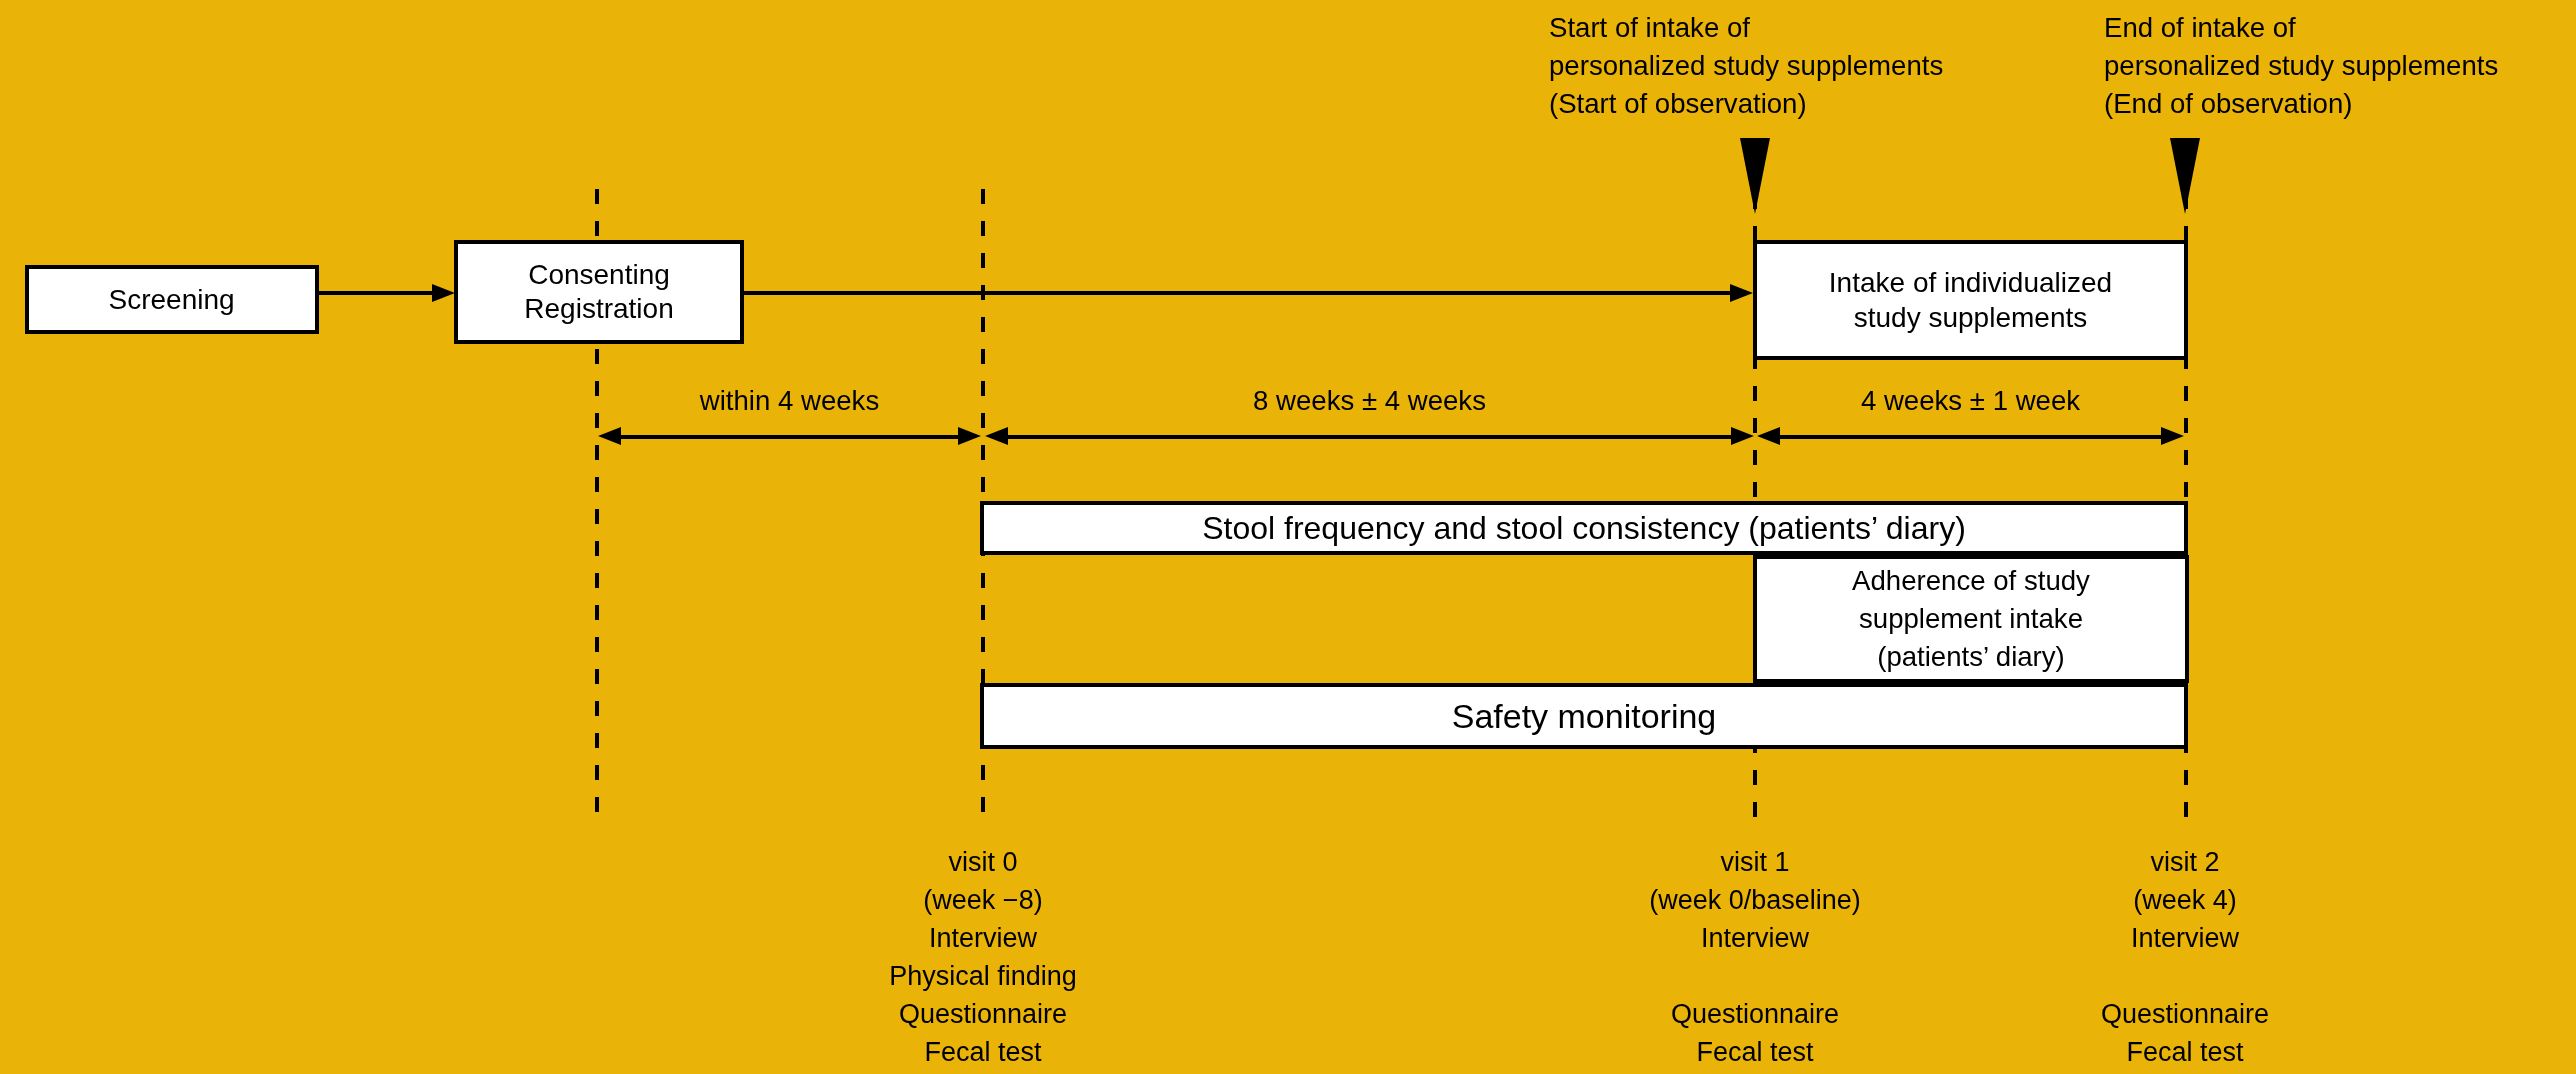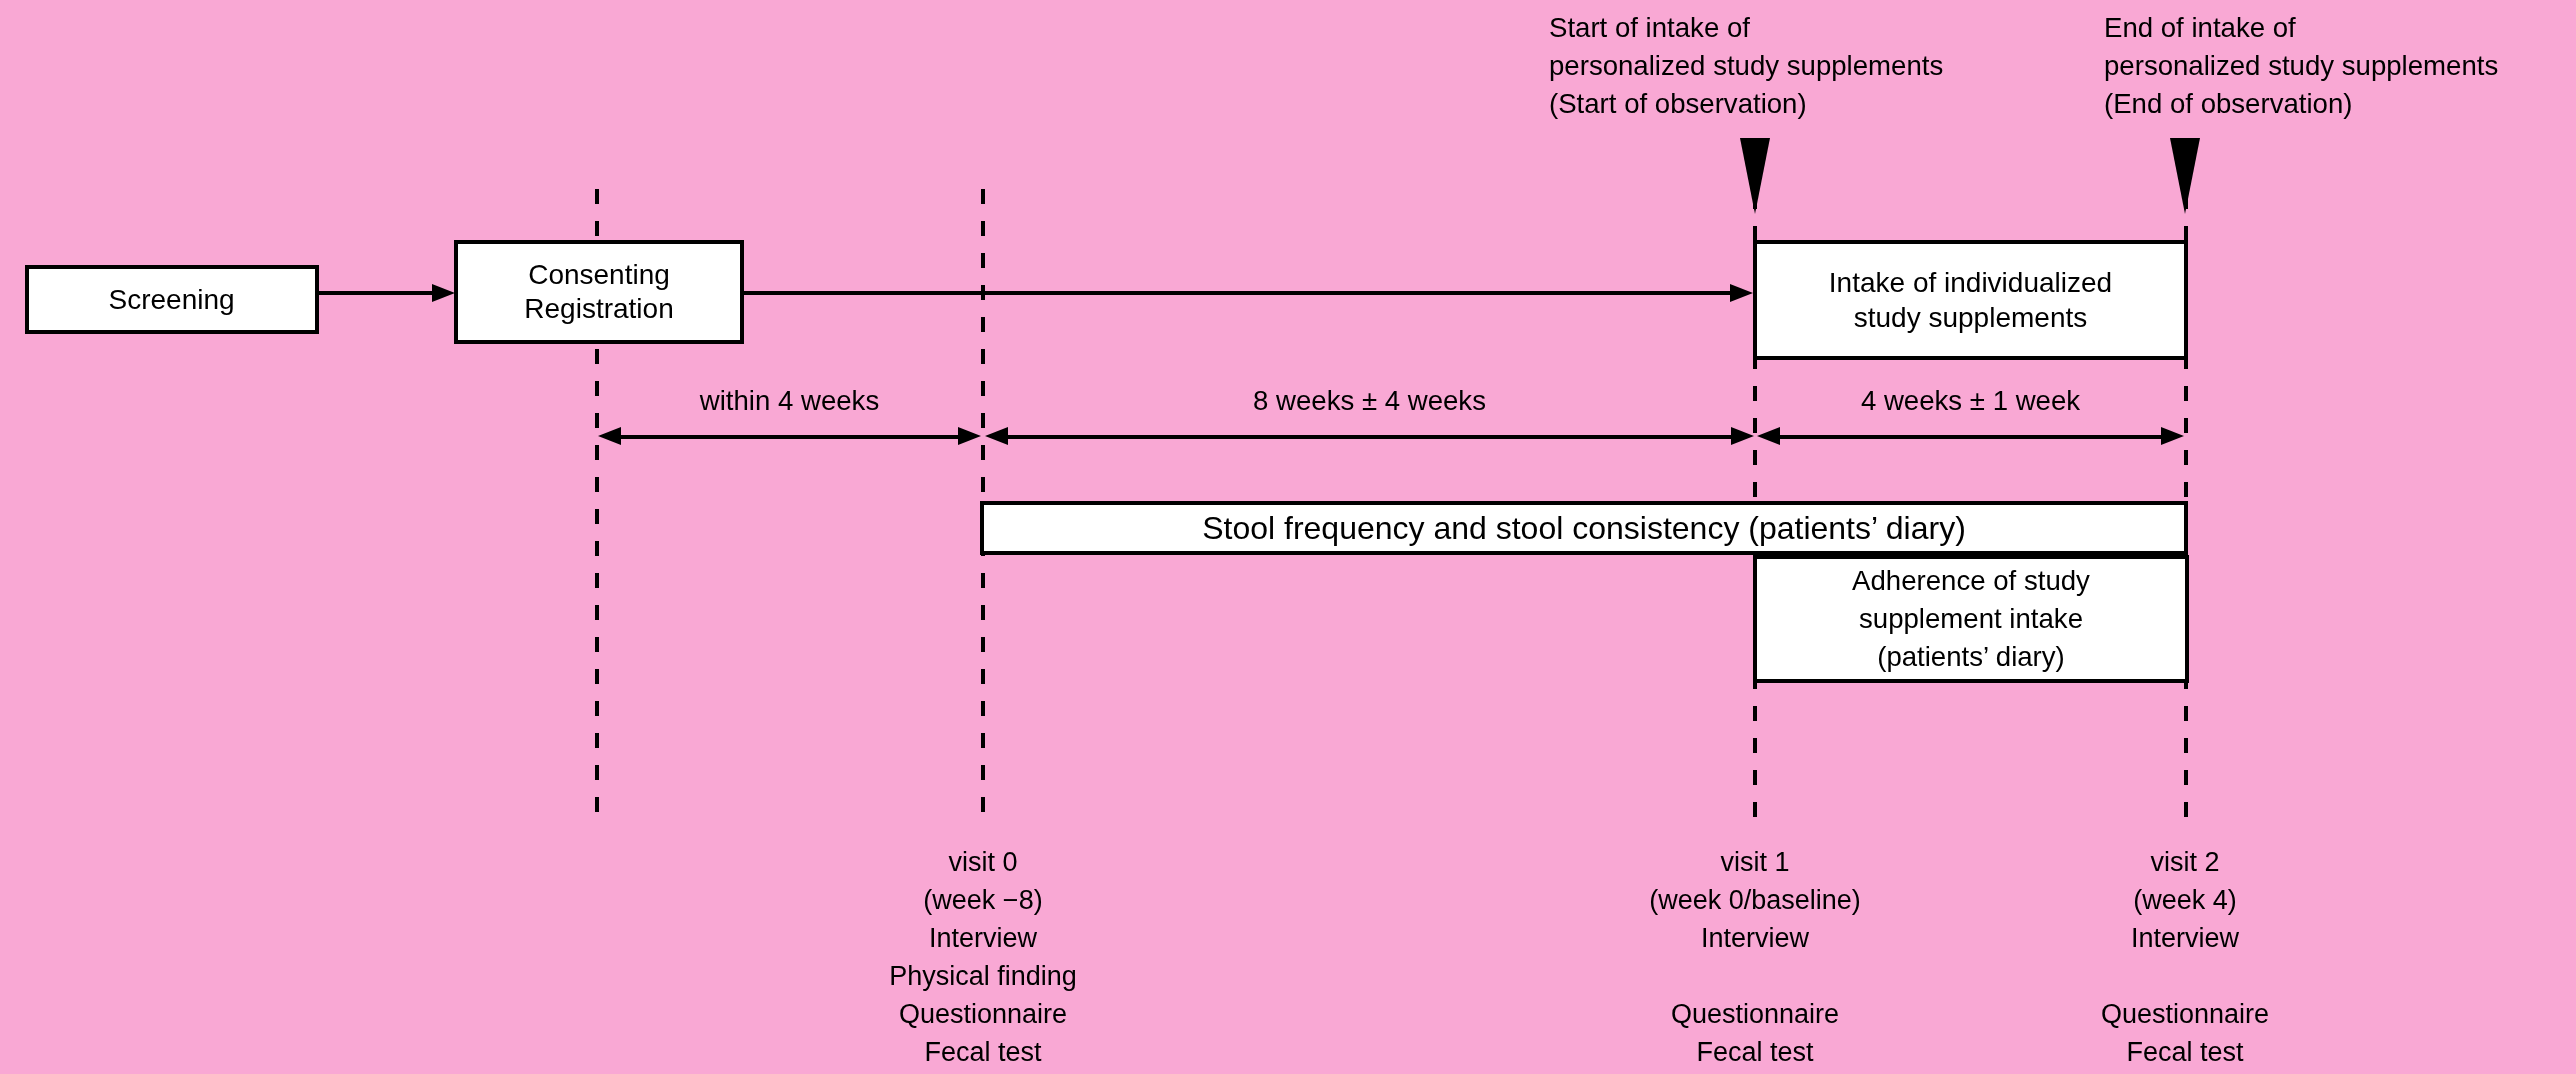--- a/index.html
+++ b/index.html
@@ -9,21 +9,21 @@
     width: 2576px;
     height: 1075px;
     overflow: hidden;
     font-family: "Liberation Sans", "DejaVu Sans", sans-serif;
     color: #000000;
   }
   .stage {
     position: relative;
     width: 2576px;
     height: 1075px;
-    background: #f9a8d4;
+    background: #eab308;
   }
   
   .vline {
     position: absolute;
     width: 3.5px;
     background: repeating-linear-gradient(to bottom, #000 0 15.2px, transparent 15.2px 32px);
     z-index: 1;
   }
   #vlA { left: 595px; top: 189px; height: 632px; }
   #vlB { left: 981px; top: 189px; height: 632px; }
@@ -223,20 +223,23 @@
   </div>
 
   <div class="bar" id="barStool">
     <div>Stool frequency and stool consistency (patients’ diary)</div>
   </div>
   <div class="bar" id="barAdherence">
     <div>Adherence of study</div>
     <div>supplement intake</div>
     <div>(patients’ diary)</div>
   </div>
+  <div class="bar" id="barSafety">
+    <div>Safety monitoring</div>
+  </div>
 
   <div class="visit-col" id="visit0">
     <div class="line">visit 0</div>
     <div class="line">(week −8)</div>
     <div class="line">Interview</div>
     <div class="line">Physical finding</div>
     <div class="line">Questionnaire</div>
     <div class="line">Fecal test</div>
   </div>
   <div class="visit-col" id="visit1">

